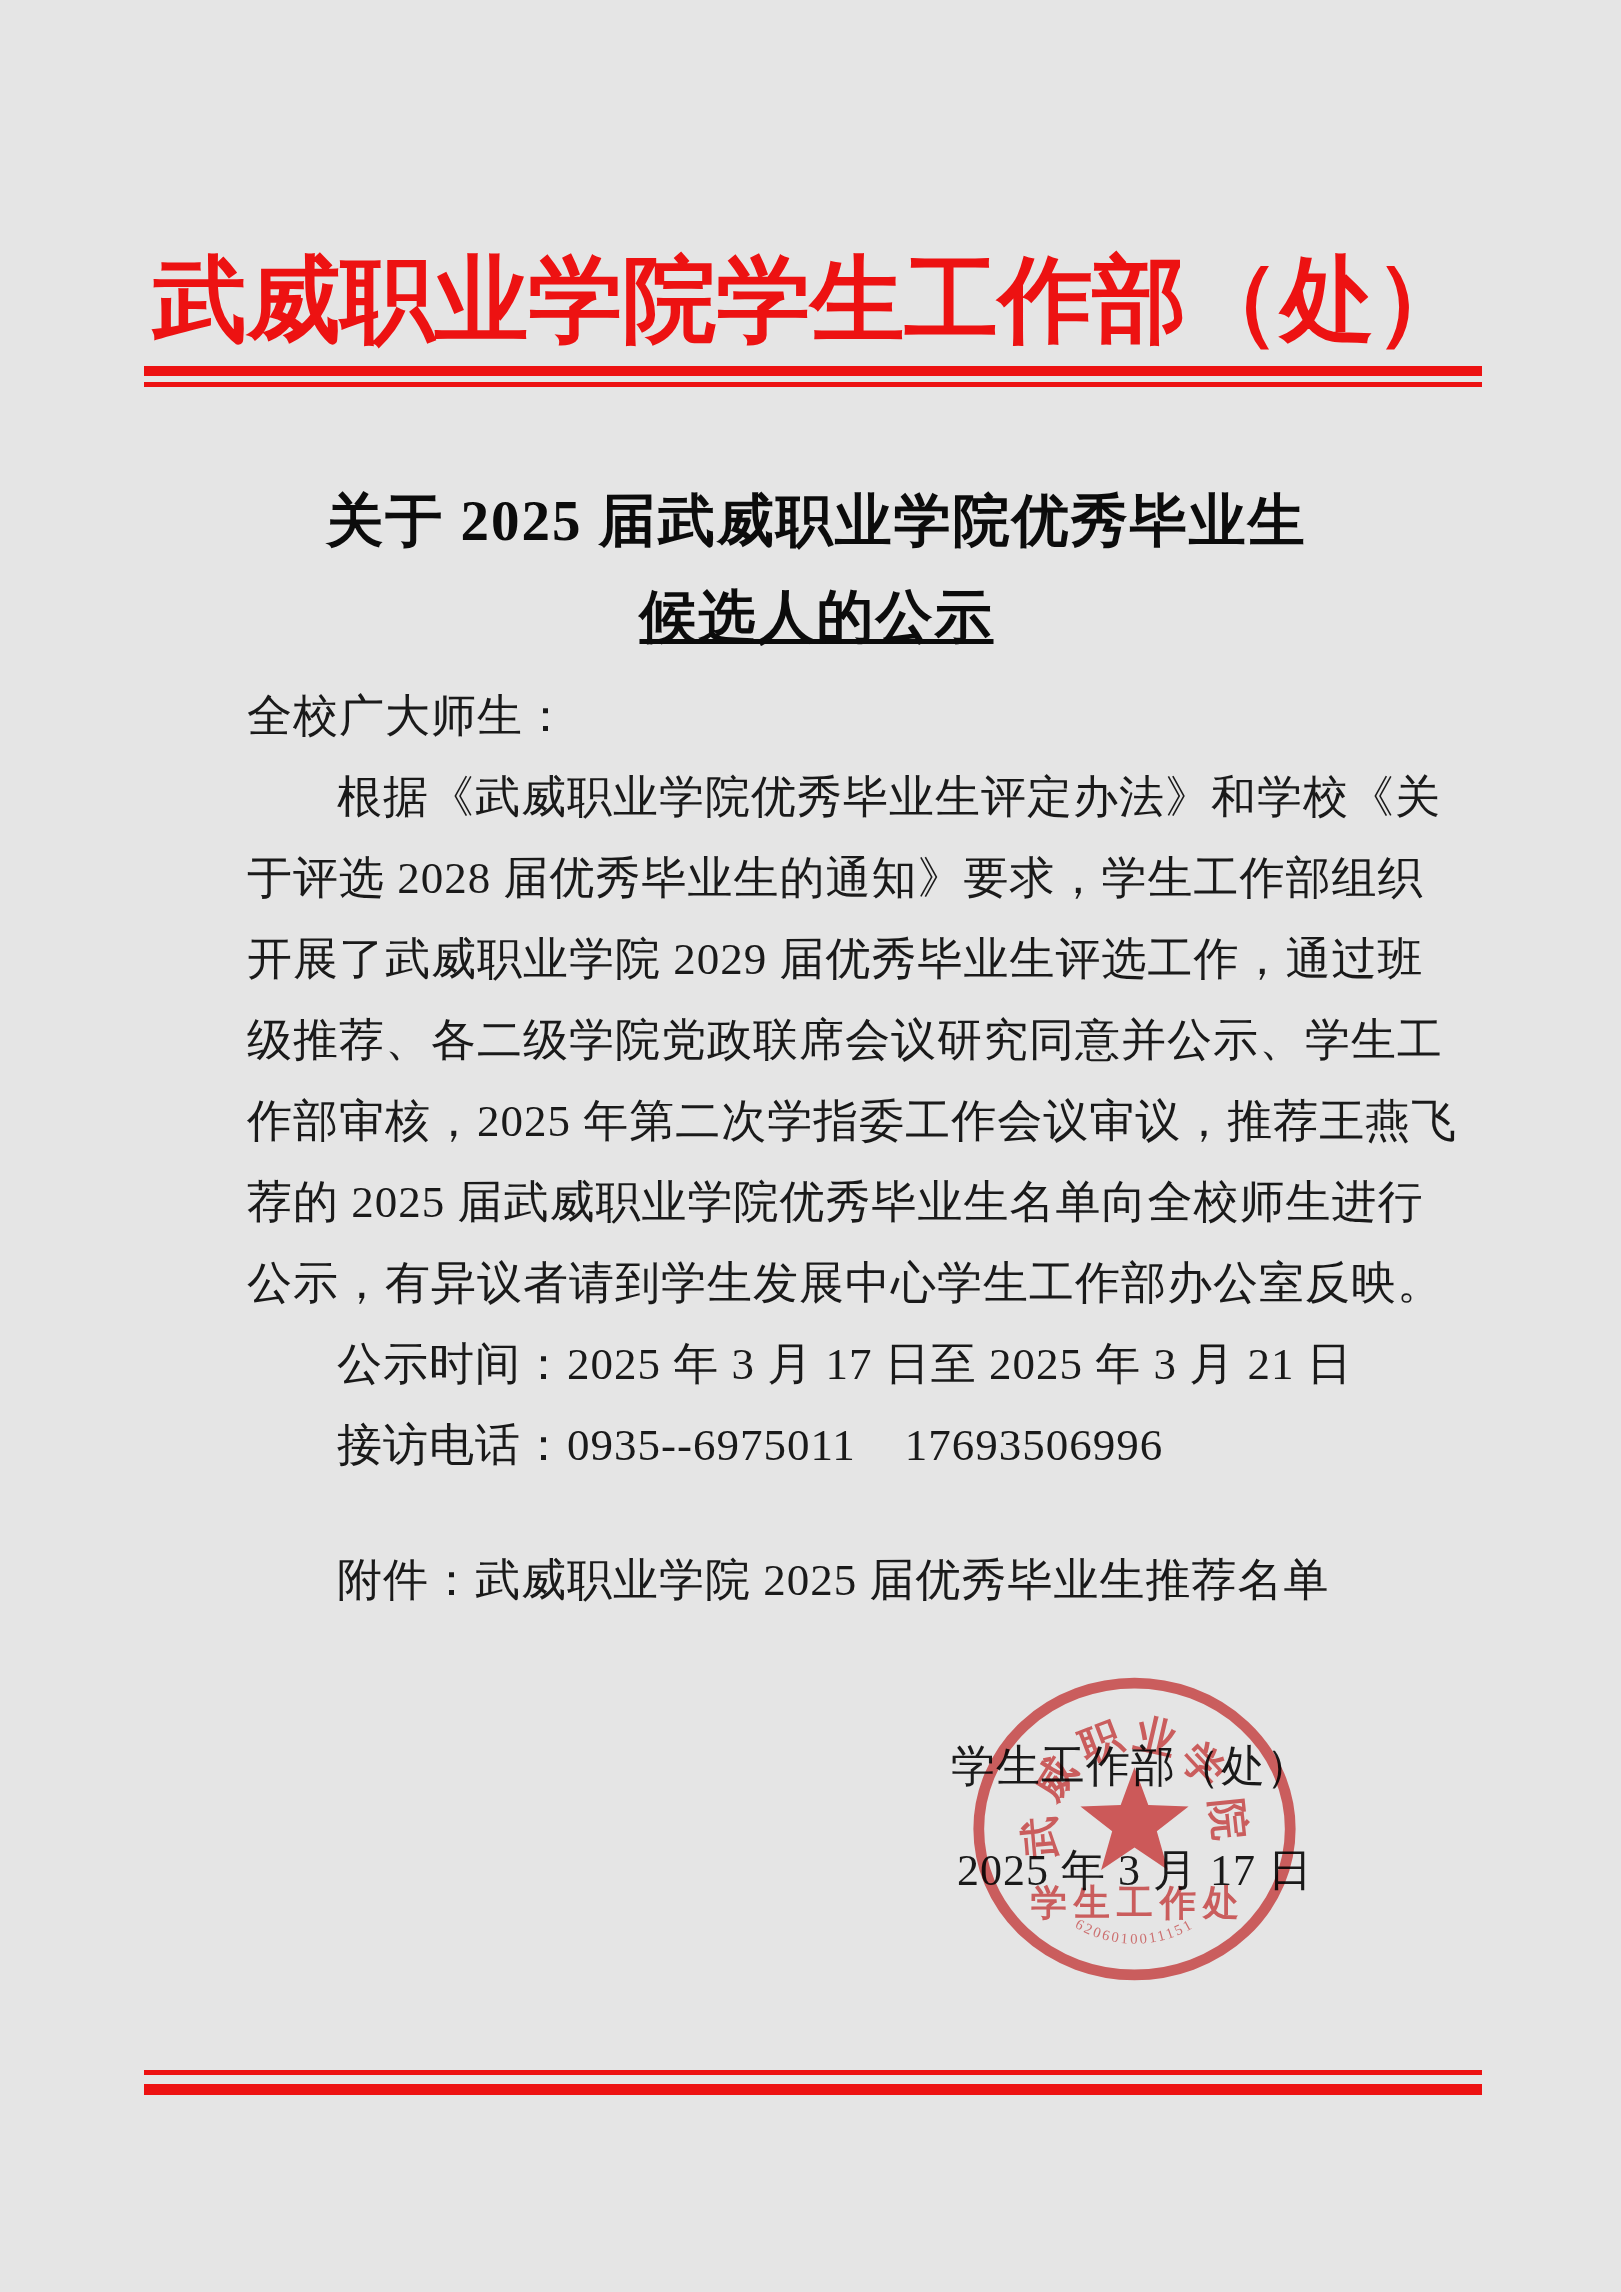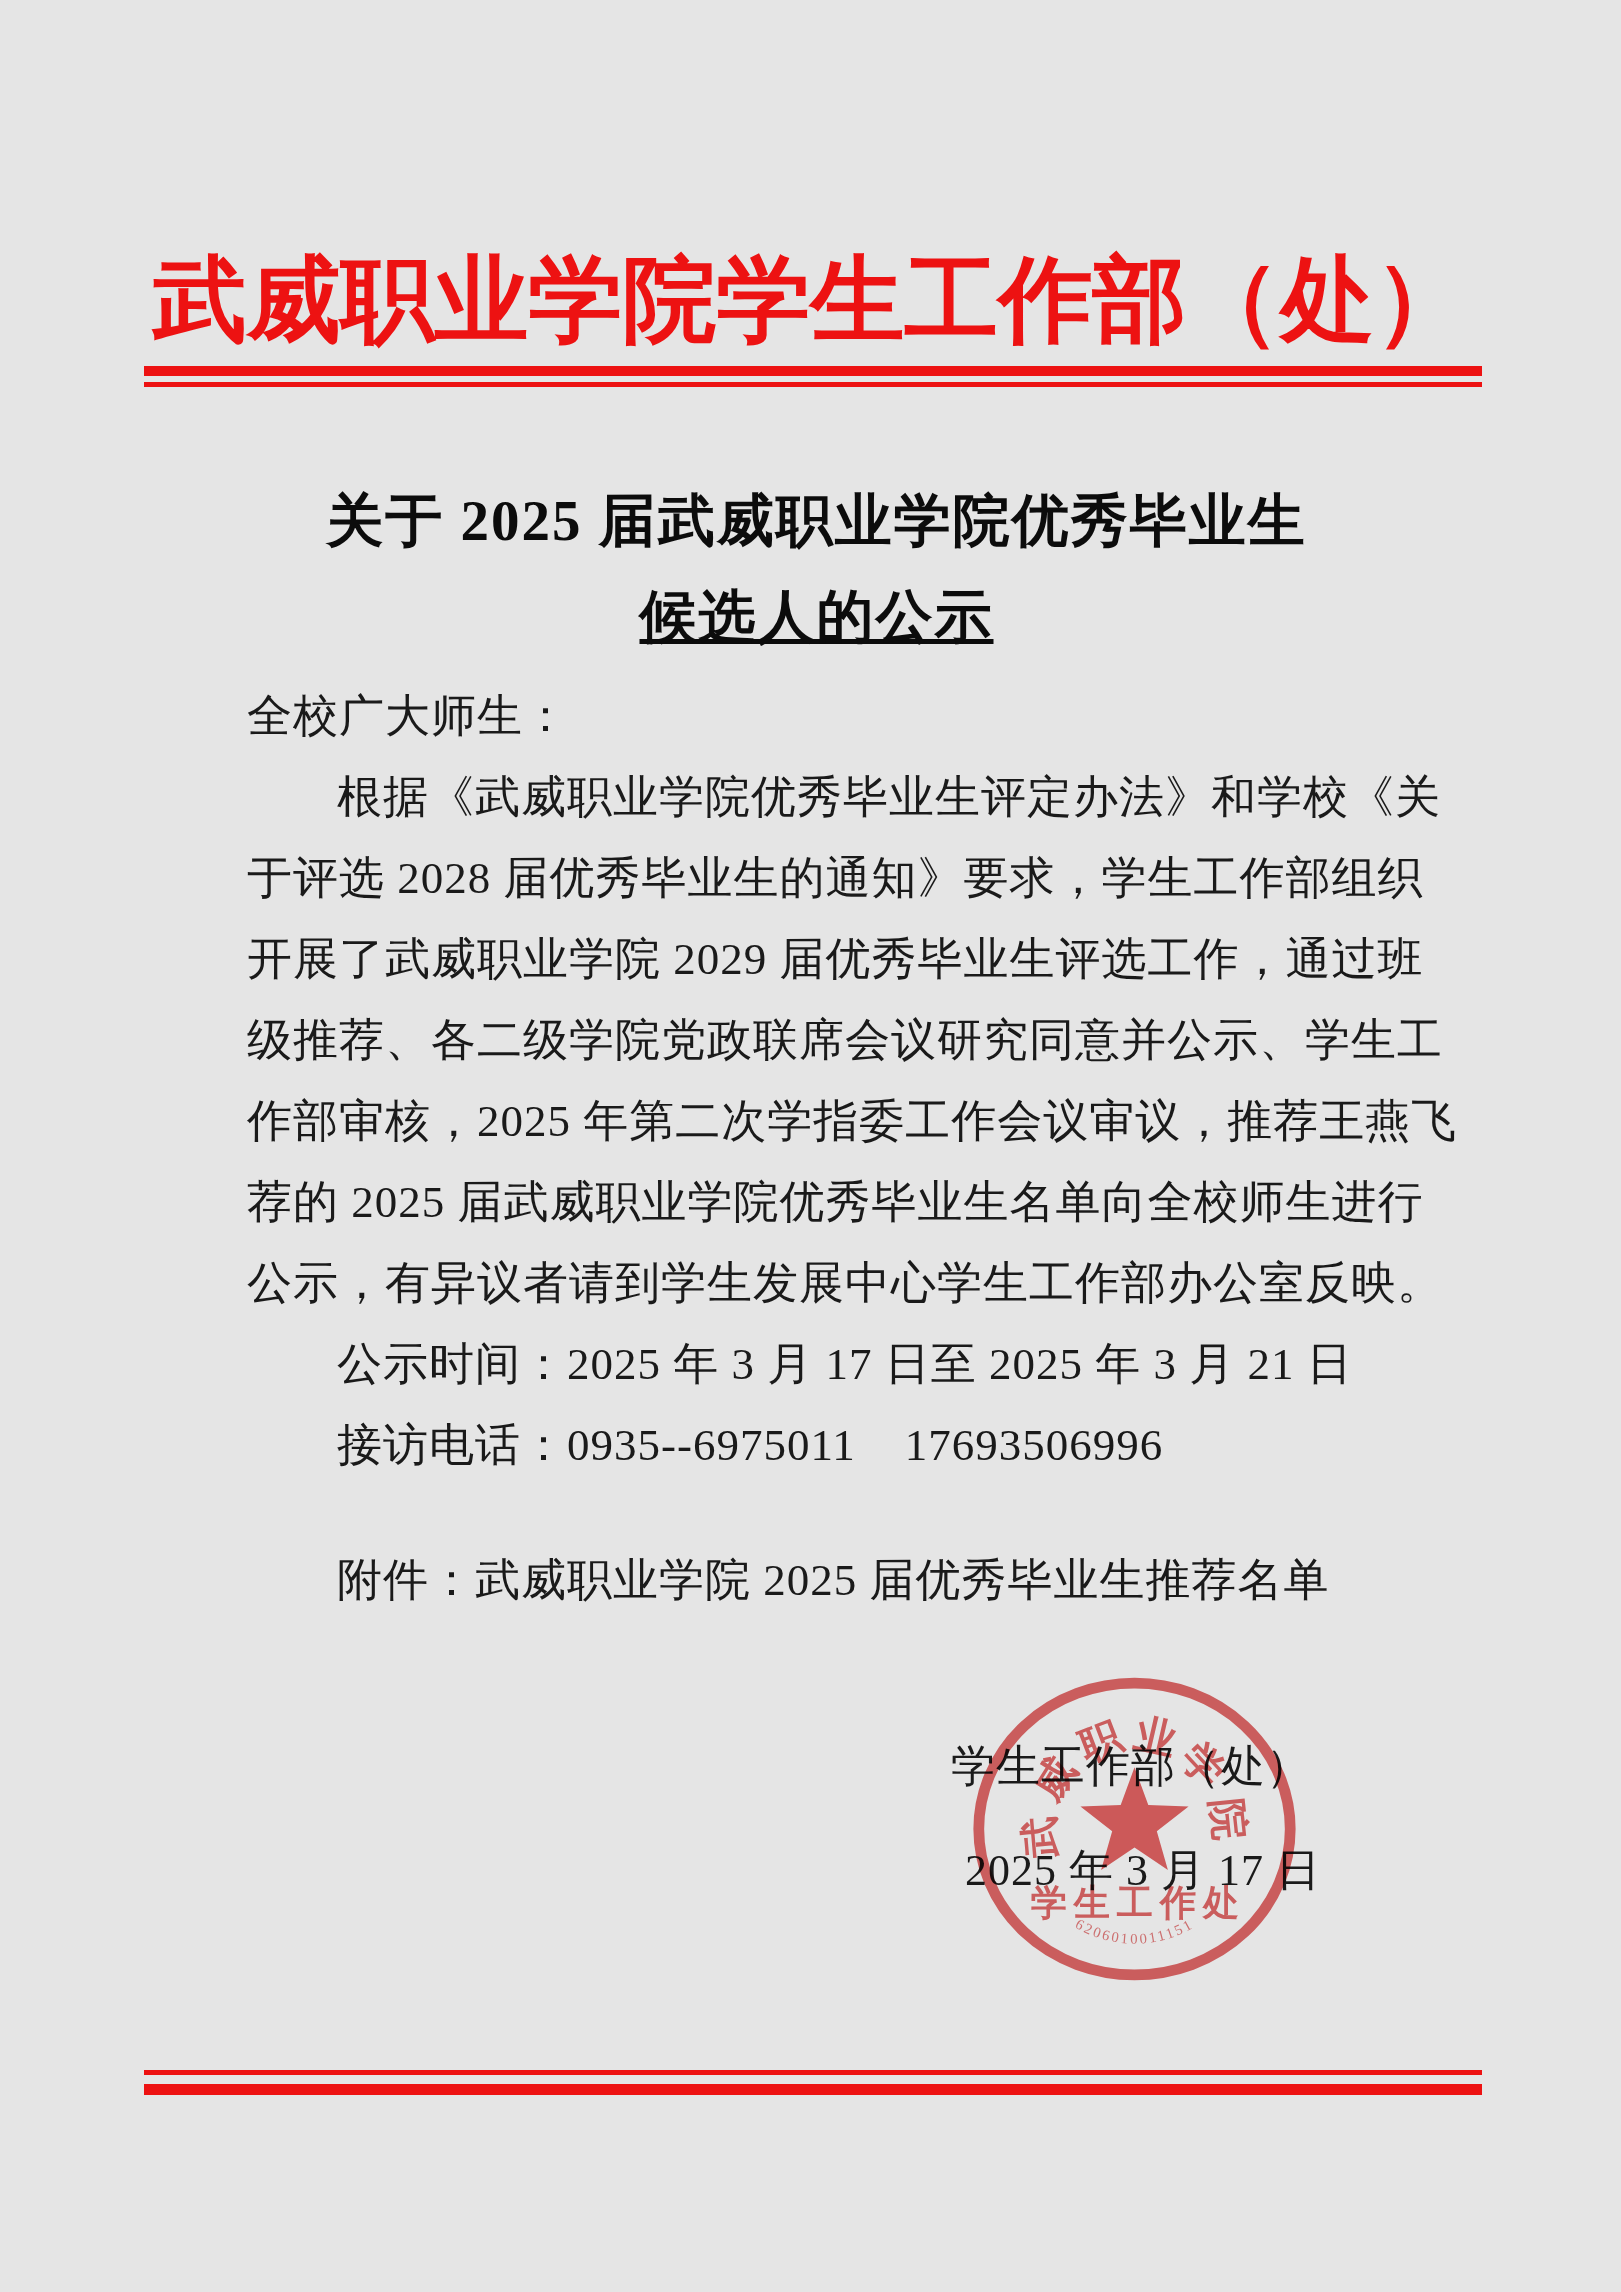--- a/index.html
+++ b/index.html
@@ -65,21 +65,21 @@
   .sig {
     position: absolute;
     font-size: 44px;
     line-height: 1.1;
     letter-spacing: 1px;
     white-space: pre;
     color: #1a1a1a;
     z-index: 2;
   }
   .sig-dept { top: 1743px; right: 310px; }
-  .sig-date { top: 1847px; right: 300px; }
+  .sig-date { top: 1847px; right: 308px; }
   
   .seal {
     position: absolute;
     left: 968px;
     top: 1672px;
     width: 333px;
     height: 314px;
     z-index: 3;
     mix-blend-mode: multiply;
     opacity: 0.88;

